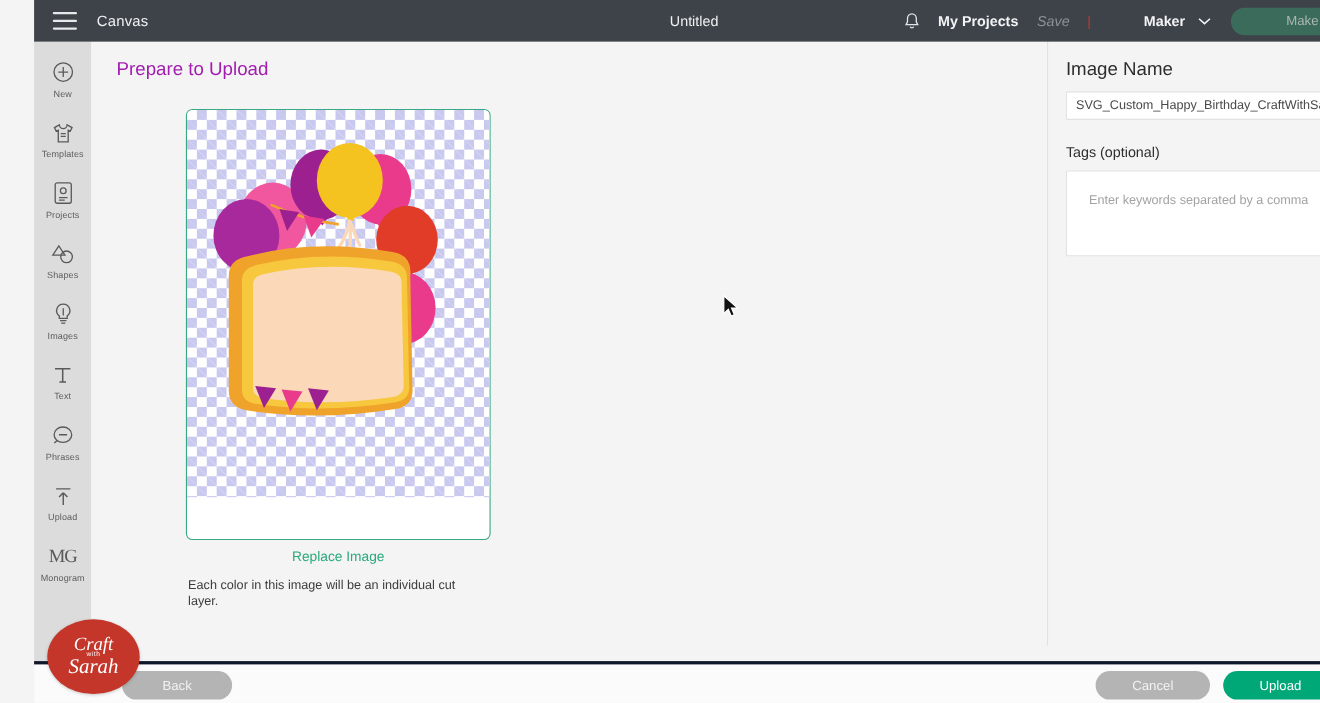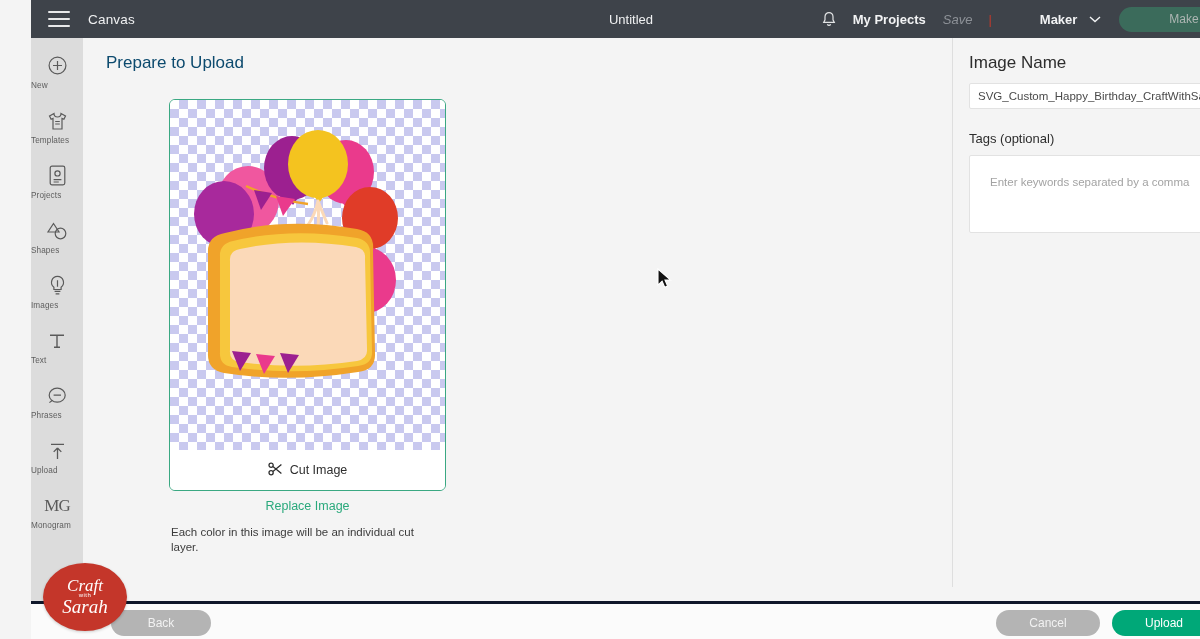--- a/index.html
+++ b/index.html
@@ -47,21 +47,21 @@
     border: none; cursor: pointer; margin-right: -28px;
   }
 
   
   .rail {
     position: absolute; left: 0; top: 38px; width: 52px; height: 601px;
     background: #dcdcdc; padding-top: 6px;
   }
   .rail-item {
     width: 52px; height: 55px; display: flex; flex-direction: column;
-    justify-content: center; cursor: pointer; gap: 3px;
+    align-items: center; justify-content: center; cursor: pointer; gap: 3px;
   }
   .rail-ico { height: 24px; display: flex; align-items: center; justify-content: center; color: #5a5a5a; }
   .rail-lbl { font-size: 8.2px; color: #5e5e5e; letter-spacing: .1px; }
   .mono-g { font-family: "Liberation Serif", serif; font-size: 17px; color: #5a5a5a; letter-spacing: -1px; }
 
   
   .watermark {
     position: absolute; left: 12px; top: 563px; width: 84px; height: 68px;
     border-radius: 50%; background: #c4362a;
     display: flex; flex-direction: column; align-items: center; justify-content: center;
@@ -71,21 +71,21 @@
   .wm-2 { font-size: 6px; letter-spacing: .5px; margin-top: -2px; }
   .wm-3 { font-family: "Liberation Serif", serif; font-style: italic; font-size: 19px; line-height: 18px; }
 
   
   .main {
     position: absolute; left: 52px; top: 38px; width: 869px; height: 563px;
     background: #f4f4f4;
   }
   .page-title {
     position: absolute; left: 23px; top: 15px;
-    font-size: 17px; color: #0c4a6e; font-weight: normal;
+    font-size: 17px; color: #a21caf; font-weight: normal;
   }
 
   .card {
     position: absolute; left: 86px; top: 61px; width: 277px; height: 392px;
     border: 1.5px solid #3aa882; border-radius: 6px; overflow: hidden;
     background: #fff;
   }
   .checker {
     position: absolute; left: 0; top: 0; width: 100%; height: 352px;
     background-color: #fff;
@@ -322,30 +322,20 @@
         <path d="M63 141 q58 -14 124 -3 q14 3 13 17 l2 96 q1 13 -14 15 q-65 10 -126 1 q-13 -2 -12 -15 l0 -95 q-1 -13 13 -16z" fill="#f7c73d"></path>
 
         <path d="M70 149 q55 -12 116 -2 q10 2 9 12 l2 90 q1 10 -10 12 q-60 9 -118 1 q-10 -2 -9 -12 l0 -89 q-1 -10 10 -12z" fill="#fbd9b8"></path>
 
         <path d="M66 245 q40 18 84 12" stroke="#f0a32a" stroke-width="2.2" fill="none" opacity="0"></path>
         <path d="M62 251 l19 2 l-11 18z" fill="#9c2090"></path>
         <path d="M86 254 l19 2 l-11 18z" fill="#ea3a8c"></path>
         <path d="M110 253 l19 2 l-11 18z" fill="#9c2090"></path>
       </svg>
 
-      <div class="cutbar">
-        <span>
-          <svg width="15" height="14" viewBox="0 0 15 14" fill="none" stroke="#2e2e2e" stroke-width="1.3">
-            <circle cx="3.1" cy="10.7" r="2.1"></circle>
-              <circle cx="3.1" cy="3.3" r="2.1"></circle>
-            <path d="M4.9 9.4L13.4 2.4M4.9 4.6L13.4 11.6"></path>
-          </svg>
-        </span>
-        <span>Cut Image</span>
-      </div>
     </div>
 
     <div class="replace">Replace Image</div>
     <div class="helper">Each color in this image will be an individual cut layer.</div>
   </div>
 
   <div class="vdivider"></div>
 
   <div class="rpanel">
     <div class="rp-title">Image Name</div>

